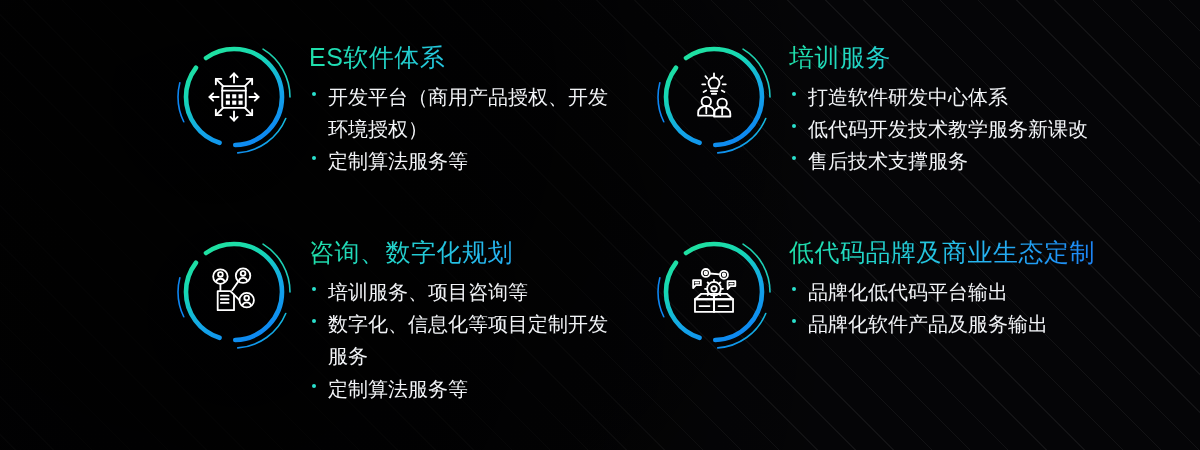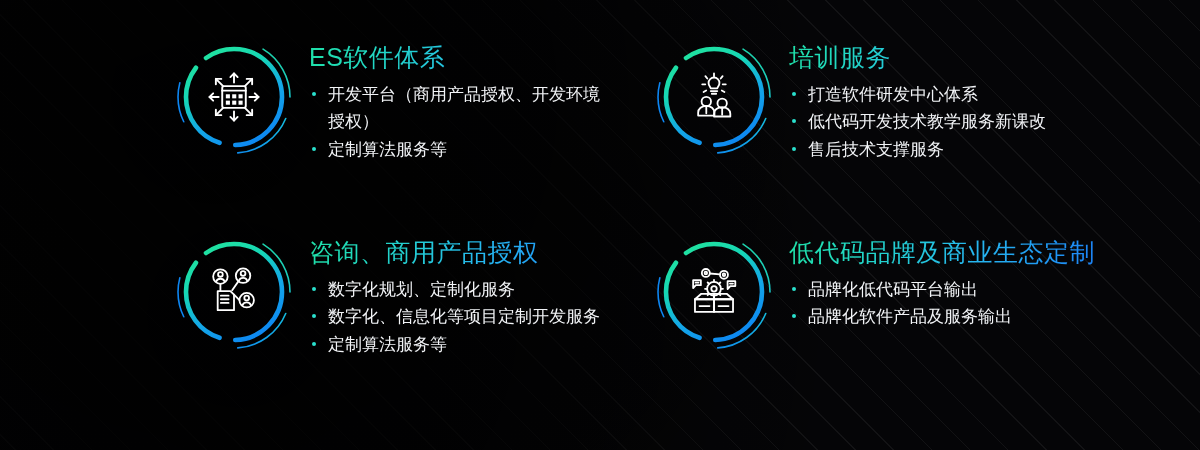--- a/index.html
+++ b/index.html
@@ -81,21 +81,21 @@
     background-clip:text;
     color:transparent;
     -webkit-text-fill-color:transparent;
     white-space:nowrap;
   }
 
   ul.bullets { list-style:none; }
   ul.bullets li {
     position:relative;
     color:#f2f4f7;
-    font-size:17px;
+    font-size:20px;
     line-height:1.62;
     padding-left:19px;
   }
   ul.bullets li::before {
     content:"";
     position:absolute;
     left:3px; top:11px;
     width:4px; height:4px;
     border-radius:50%;
     background:#2ae0cd;
@@ -235,23 +235,23 @@
             <line x1="17.5" y1="36" x2="26" y2="36"></line>
             <line x1="17.5" y1="40" x2="26" y2="40"></line>
             <line x1="17.5" y1="44" x2="26" y2="44"></line>
             <line x1="17" y1="23" x2="17" y2="31"></line>
             <line x1="32" y1="35" x2="38" y2="41"></line>
             <line x1="30" y1="30" x2="37" y2="20"></line>
           </svg>
         </span>
       </div>
       <div class="body">
-        <div class="title">咨询、商用产品授权</div>
+        <div class="title">咨询、数字化规划</div>
         <ul class="bullets w-wide">
-          <li>数字化规划、定制化服务</li>
+          <li>培训服务、项目咨询等</li>
           <li>数字化、信息化等项目定制开发服务</li>
           <li>定制算法服务等</li>
         </ul>
       </div>
     </div>
 
     <div class="card">
       <div class="badge">
         <svg viewBox="0 0 118 118">
           <circle cx="59" cy="59" r="48" fill="none" stroke="url(#ringGrad)" stroke-width="4.6" stroke-linecap="round" stroke-dasharray="118 16 92 14" stroke-dashoffset="44"></circle>

